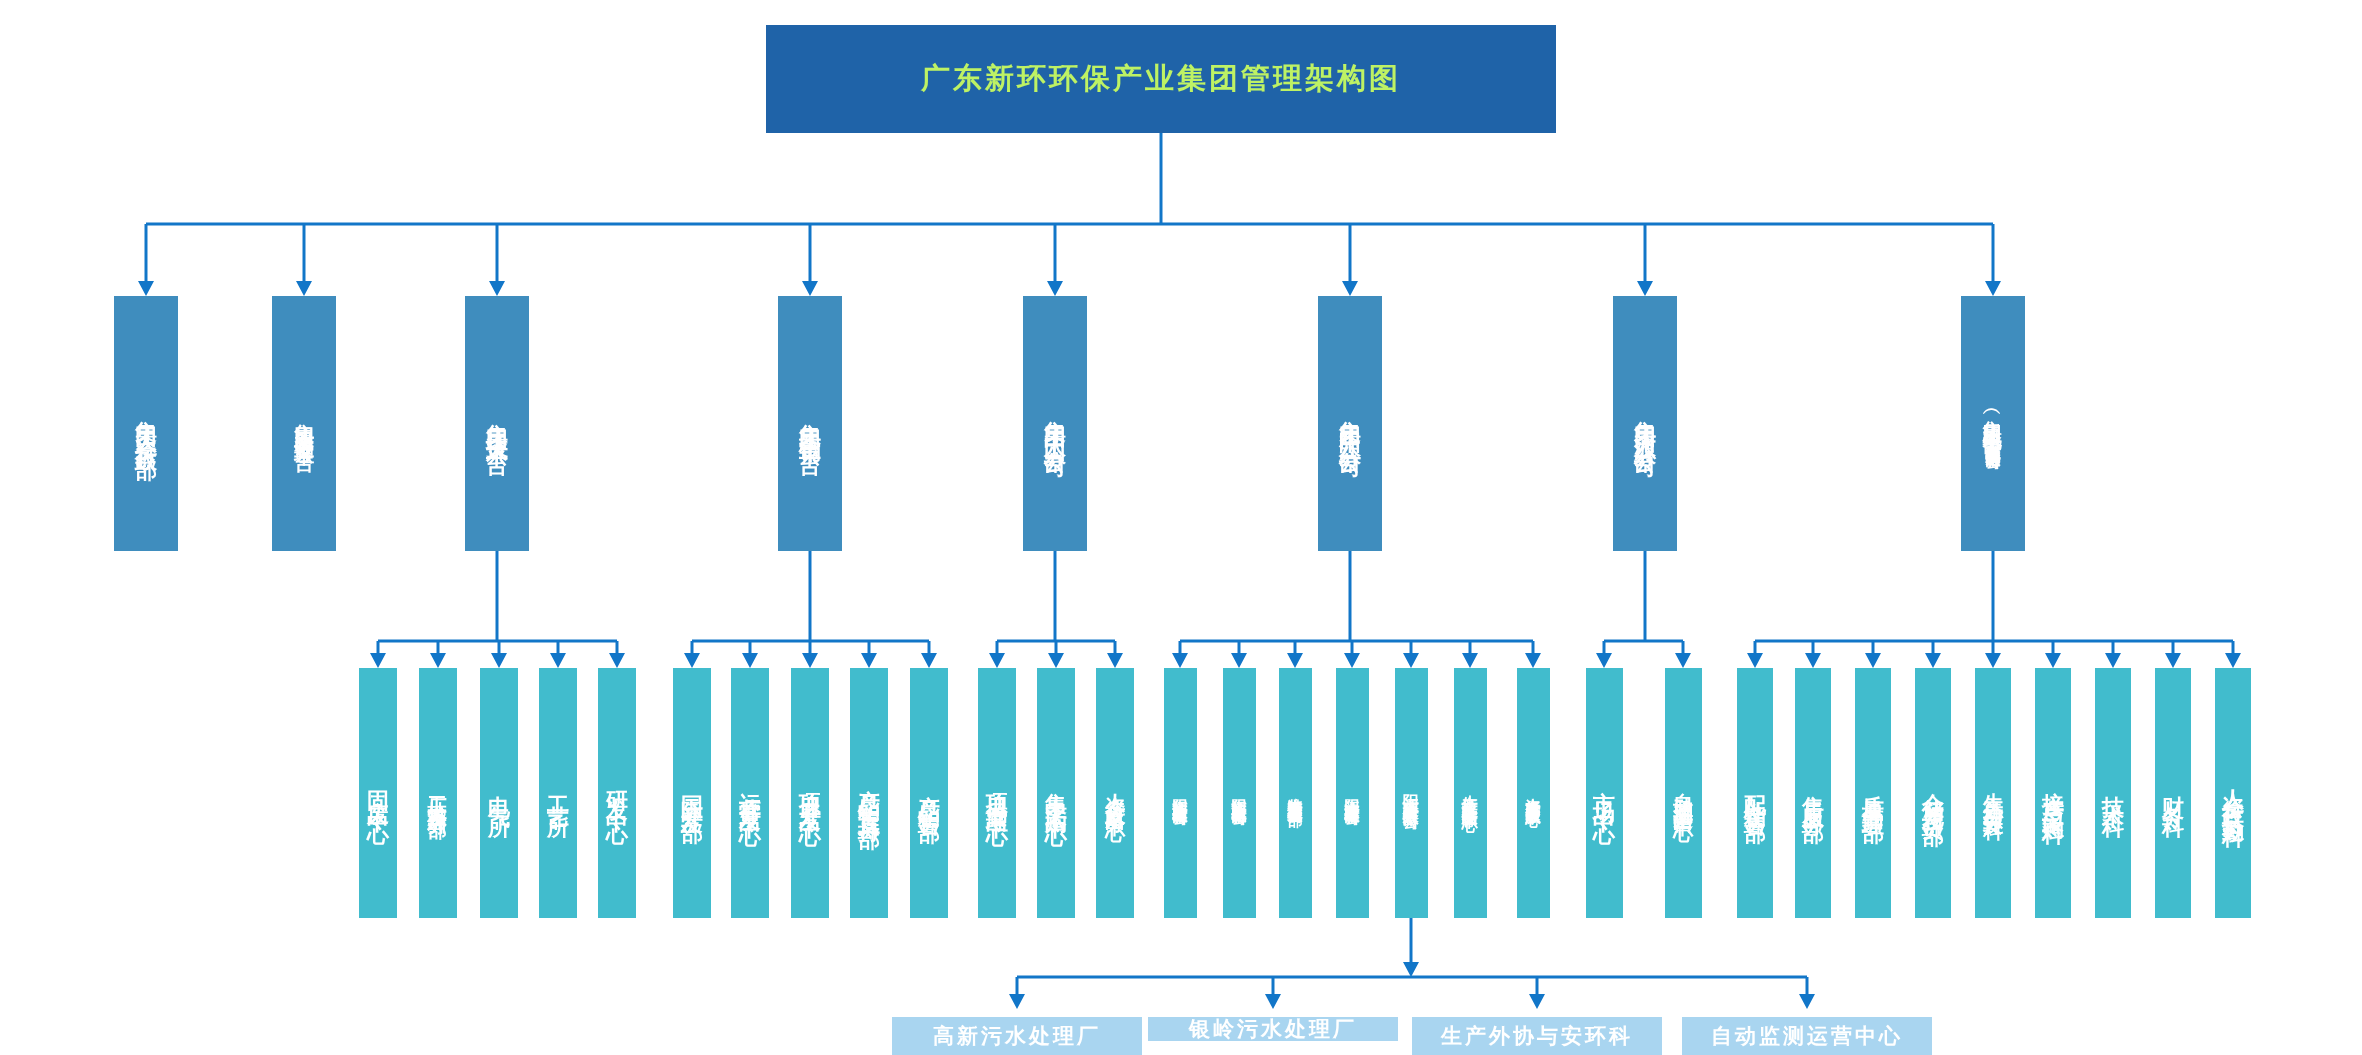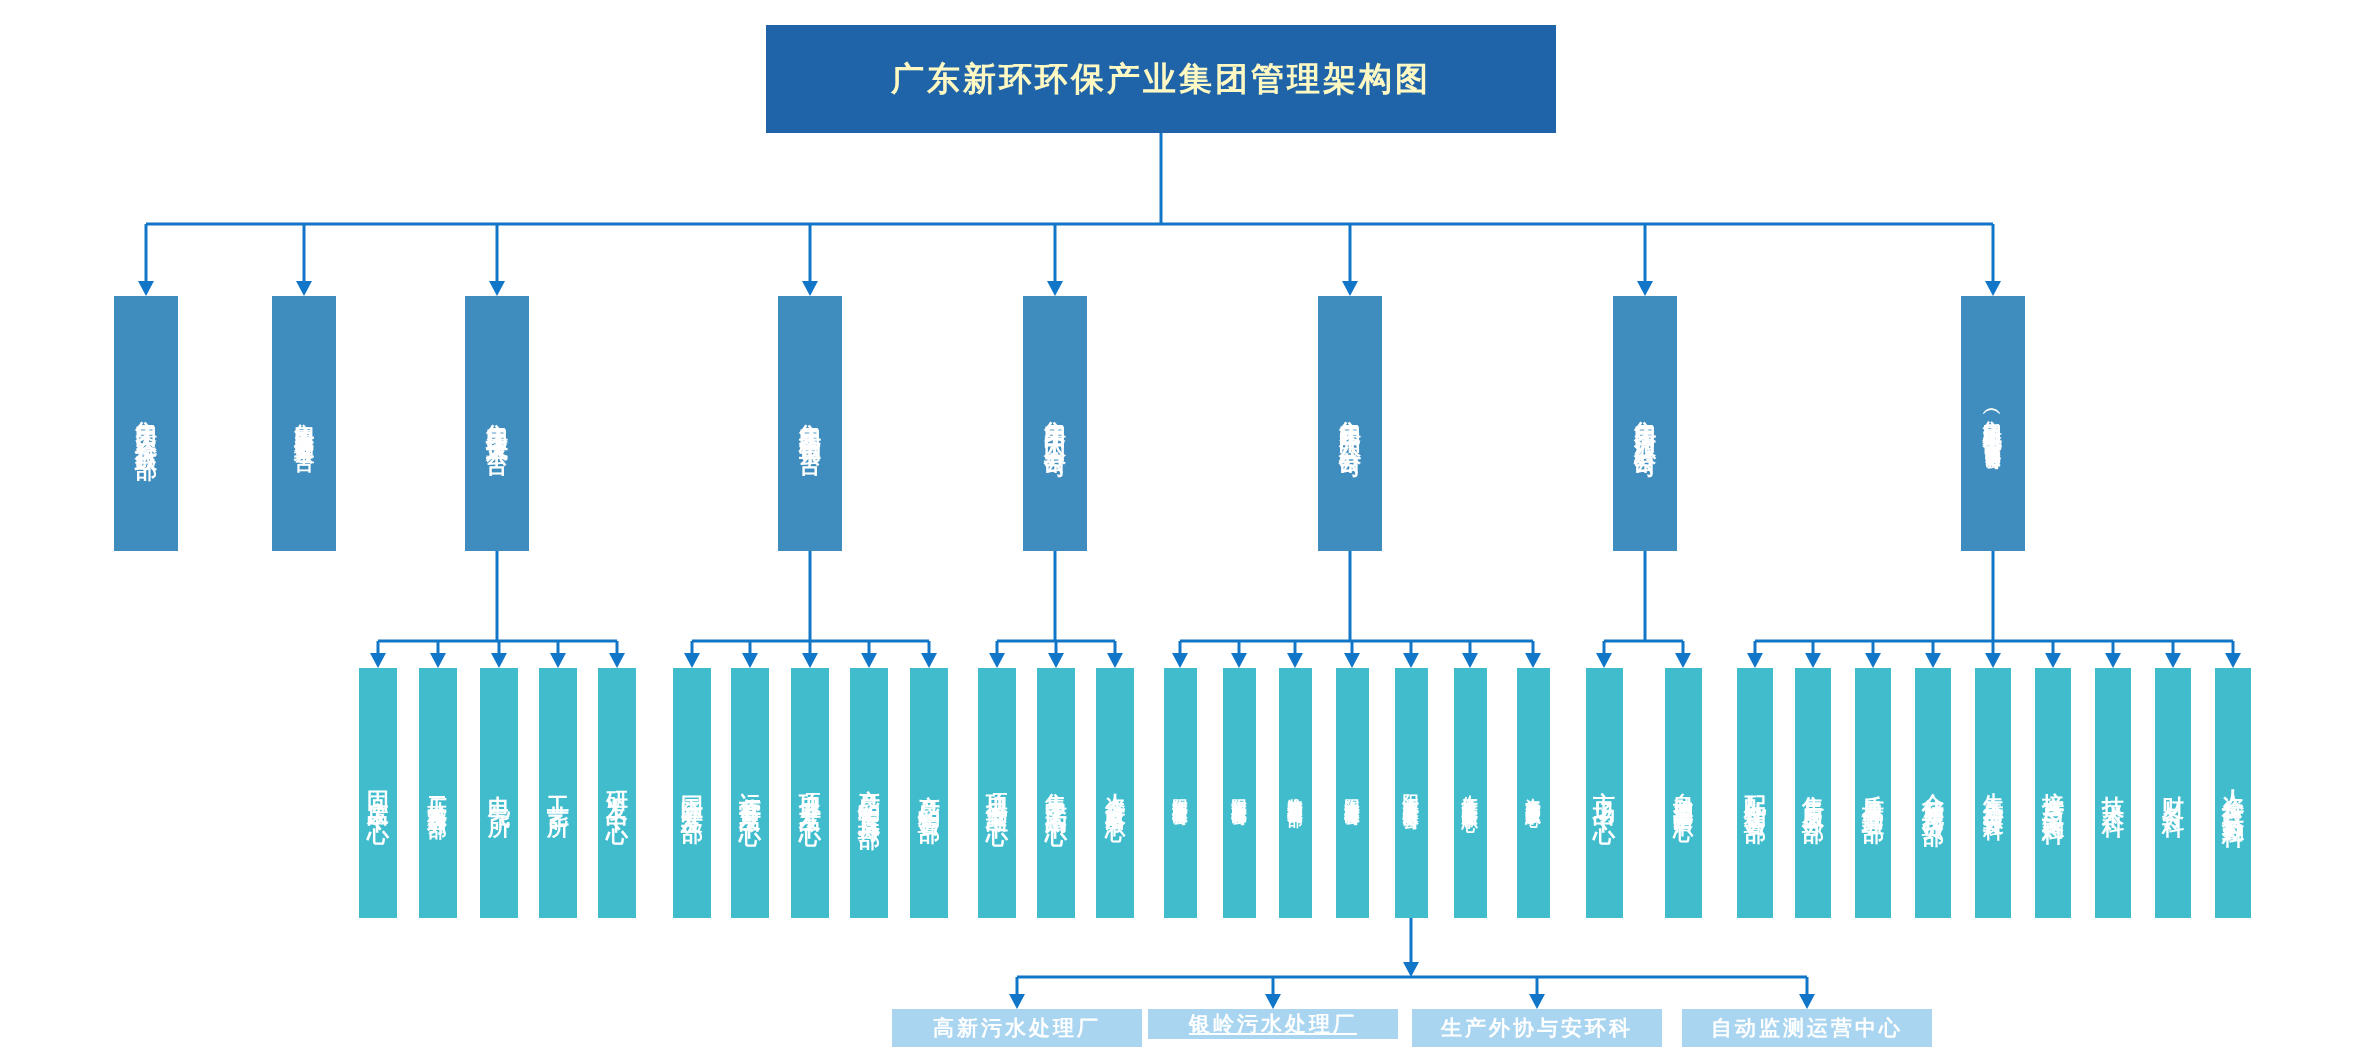--- a/index.html
+++ b/index.html
@@ -3,34 +3,34 @@
 <meta charset="utf-8">
 <style>
   html,body{margin:0;padding:0;background:#ffffff;}
   .stage{
     position:relative;width:2362px;height:1055px;overflow:hidden;background:#ffffff;
     font-family:"DejaVu Sans","Liberation Sans",sans-serif;
   }
   svg.wires{position:absolute;left:0;top:0;z-index:1;}
   .title-box{
     position:absolute;z-index:2;display:flex;align-items:center;justify-content:center;
-    color:#fef9c3;font-weight:bold;font-size:33px;letter-spacing:3px;text-align:right;
+    color:#bef264;font-weight:bold;font-size:29px;letter-spacing:3px;text-align:right;
   }
   .node{
     position:absolute;z-index:2;display:flex;align-items:center;justify-content:center;
     color:#fff;font-weight:bold;text-align:center;
   }
   .vtext{
     writing-mode:vertical-rl;text-orientation:upright;line-height:1.08;
     display:flex;flex-direction:row;align-items:center;justify-content:center;
   }
   .vtext span{display:block;}
   .plant{
     position:absolute;z-index:2;display:flex;align-items:center;justify-content:center;
-    color:#fff;font-weight:bold;font-size:21px;letter-spacing:3px;
+    color:#fff;font-weight:bold;font-size:21px;letter-spacing:3px;margin-top:8px;
   }
 </style>
 </head>
 <body>
 
 <div class="stage">
   <svg class="wires" width="2362" height="1055" viewBox="0 0 2362 1055">
       <line x1="1161" y1="133" x2="1161" y2="224" stroke="#1276c8" stroke-width="3"></line>
       <line x1="146" y1="224" x2="1993" y2="224" stroke="#1276c8" stroke-width="3"></line>
       <line x1="146" y1="224" x2="146" y2="284" stroke="#1276c8" stroke-width="3"></line>
@@ -327,17 +327,17 @@
         <div class="vtext">
           <span style="font-size: 22px; letter-spacing: 10px;">财务科</span>
         </div>
       </div>
       <div class="node" style="left: 2215px; top: 668px; width: 36px; height: 250px; background: rgb(65, 188, 205);">
         <div class="vtext">
           <span style="font-size: 22px; letter-spacing: 6px;">人资行政后勤科</span>
         </div>
       </div>
       <div class="plant" style="left: 892px; top: 1009px; width: 250px; height: 38px; background: rgb(169, 213, 240);">高新污水处理厂</div>
-      <div class="plant" style="left: 1148px; top: 1009px; width: 250px; height: 30px; background: rgb(169, 213, 240); text-decoration: underline;">银岭污水处理厂</div>
+      <div class="plant" style="left: 1148px; top: 1009px; width: 250px; height: 24px; background: rgb(169, 213, 240);">银岭污水处理厂</div>
       <div class="plant" style="left: 1412px; top: 1009px; width: 250px; height: 38px; background: rgb(169, 213, 240);">生产外协与安环科</div>
       <div class="plant" style="left: 1682px; top: 1009px; width: 250px; height: 38px; background: rgb(169, 213, 240);">自动监测运营中心</div>
     </div>
 </div>
 
 </body></html>

